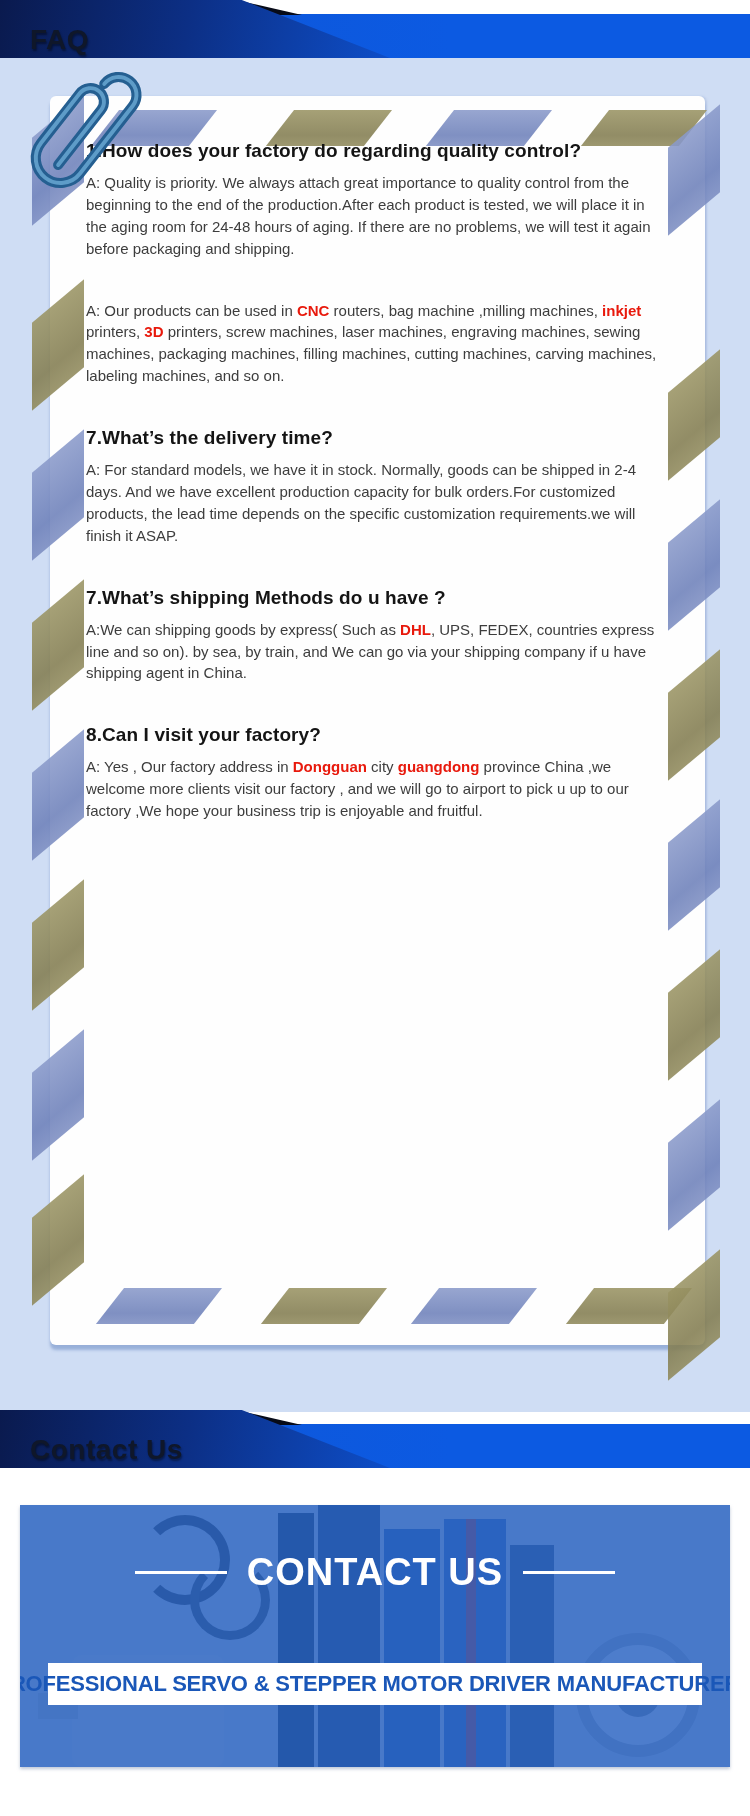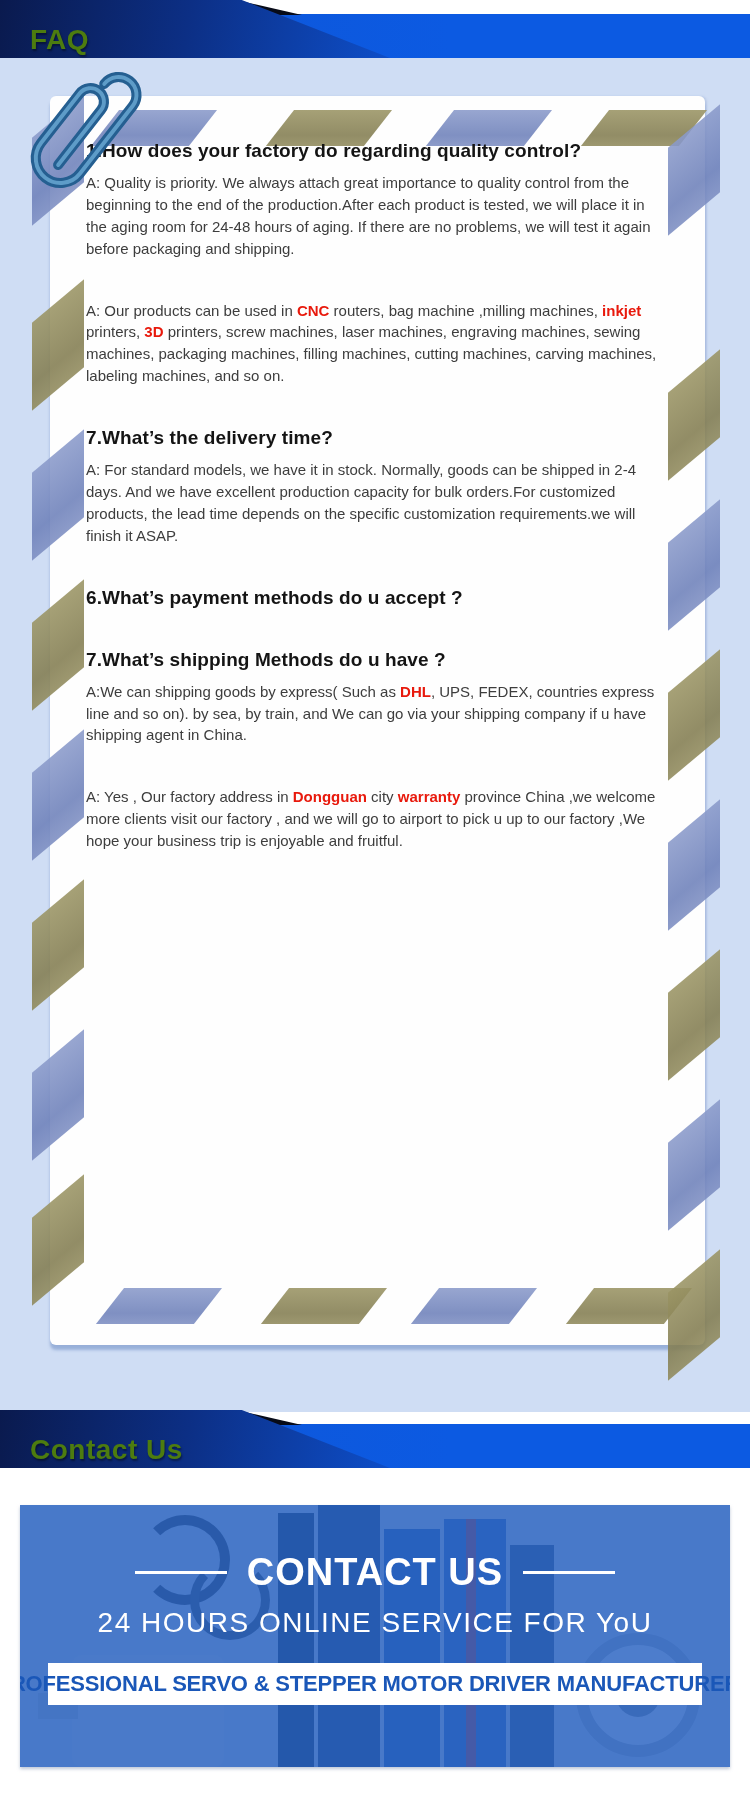--- a/index.html
+++ b/index.html
@@ -12,21 +12,21 @@
   
   .ribbon-banner{position:absolute;left:0;width:750px;height:58px;}
   .ribbon-banner .band{position:absolute;left:0;top:14px;width:750px;height:44px;
       background:linear-gradient(90deg,#0f55d4 0%,#0c5ae2 60%,#0c5ae2 100%);}
   .ribbon-banner .notch{position:absolute;left:236px;top:0;width:66px;height:15px;background:#070b18;
       clip-path:polygon(0 0,100% 100%,0 100%);}
   .ribbon-banner .wedge{position:absolute;left:0;top:0;width:390px;height:58px;
       background:linear-gradient(100deg,#0a1a4e 0%,#0c2f85 48%,#0e4ec8 100%);
       clip-path:polygon(0 0,62% 0,100% 100%,0 100%);}
   .ribbon-banner .banner-title{position:absolute;left:30px;top:0;height:58px;display:flex;align-items:center;
-      padding-top:22px;box-sizing:border-box;color:#4d7c0f;font-size:28px;font-weight:bold;
+      padding-top:22px;box-sizing:border-box;color:#0f172a;font-size:28px;font-weight:bold;
       letter-spacing:.5px;text-shadow:1px 2px 2px rgba(0,0,0,.4);}
   #faq-banner{top:0;}
   #contact-banner{top:1410px;}
 
   
   .faq-card{position:absolute;left:50px;top:96px;width:655px;height:1249px;background:#fefefe;
       border-radius:6px;box-shadow:0 5px 3px rgba(110,140,195,.55),2px 0 2px rgba(150,170,210,.35);}
   .card-content{position:absolute;left:36px;top:44px;width:579px;}
   .faq-item{margin-bottom:40px;}
   .faq-q{font-size:19px;font-weight:bold;color:#141414;margin-bottom:10px;letter-spacing:.1px;}
@@ -119,28 +119,28 @@
         </div>
         <div class="faq-item">
         </div>
         <div class="faq-item">
           <div class="faq-q"><span>7.What’s the delivery time?</span></div>
           <div class="faq-a"><span>A: For standard models, we have it in stock. Normally, goods can be shipped in 2-4 days. And we have excellent production capacity for bulk orders.For customized products, the lead time depends on the specific customization requirements.we will finish it ASAP.</span></div>
         </div>
         <div class="faq-item">
         </div>
         <div class="faq-item">
-          <div class="faq-q"><span>6.What’s payment methods do u accept ?</span></div>
         </div>
         <div class="faq-item">
           <div class="faq-q"><span>7.What’s shipping Methods do u have ?</span></div>
           <div class="faq-a"><span>A:We can shipping goods by express( Such as </span><span class="hl">DHL</span><span>, UPS, FEDEX, countries express line and so on). by sea, by train, and We can go via your shipping company if u have shipping agent in China.</span></div>
         </div>
         <div class="faq-item">
-          <div class="faq-a"><span>A: Yes , Our factory address in </span><span class="hl">Dongguan</span><span> city </span><span class="hl">warranty</span><span> province China ,we welcome more clients visit our factory , and we will go to airport to pick u up to our factory ,We hope your business trip is enjoyable and fruitful.</span></div>
+          <div class="faq-q"><span>8.Can I visit your factory?</span></div>
+          <div class="faq-a"><span>A: Yes , Our factory address in </span><span class="hl">Dongguan</span><span> city </span><span class="hl">guangdong</span><span> province China ,we welcome more clients visit our factory , and we will go to airport to pick u up to our factory ,We hope your business trip is enjoyable and fruitful.</span></div>
         </div>
       </div>
   </div>
 
   <div class="ribbon-banner" id="contact-banner">
     <div class="band"></div>
     <div class="notch"></div>
     <div class="wedge"></div>
     <div class="banner-title">Contact Us</div>
   </div>
@@ -161,20 +161,19 @@
     <div class="shape" style="left:170px;top:55px;width:80px;height:80px;border:9px solid #2e3c4e;border-radius:50%;box-sizing:border-box;border-top-color:transparent;"></div>
 
     <div class="cb-overlay"></div>
 
     <div class="cb-content">
       <div class="cb-title-row">
         <div class="cb-line"></div>
         <div class="cb-title">CONTACT US</div>
         <div class="cb-line"></div>
       </div>
-      <div class="cb-subtitle">24 HOURS ONLINE SERVICE FOR YoU</div>
       <div class="cb-band">
         <div class="cb-band-text">PROFESSIONAL SERVO &amp; STEPPER MOTOR DRIVER MANUFACTURERS</div>
       </div>
     </div>
   </div>
 
 </div>
 
 </body></html>

